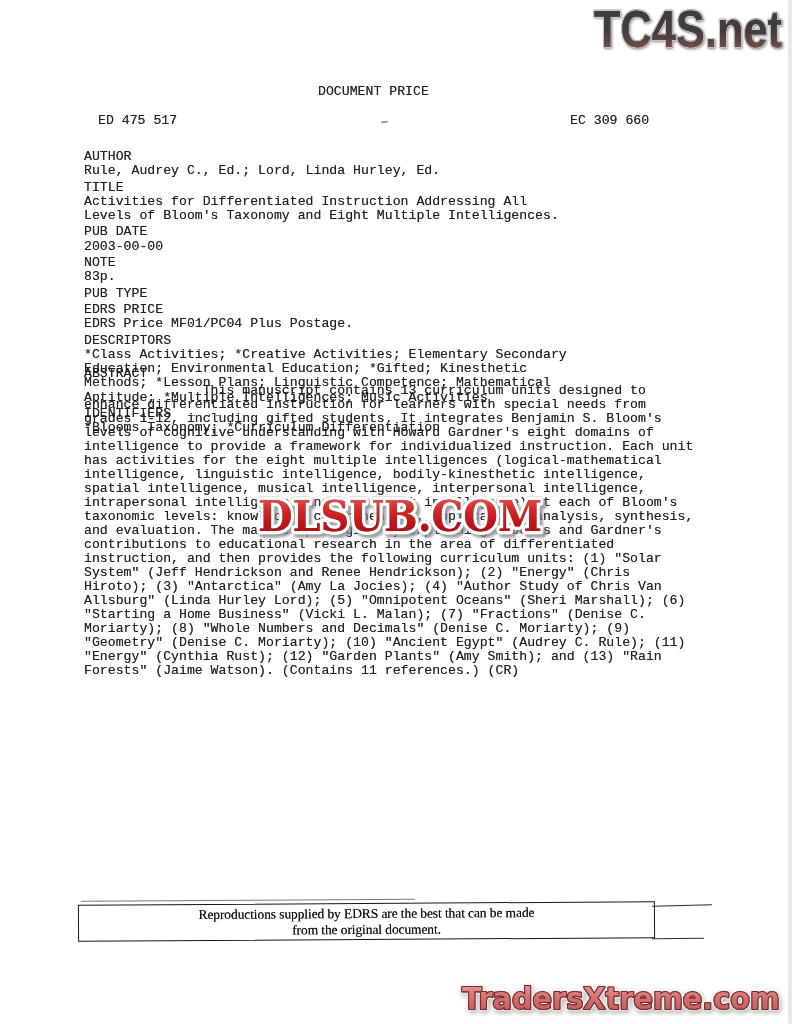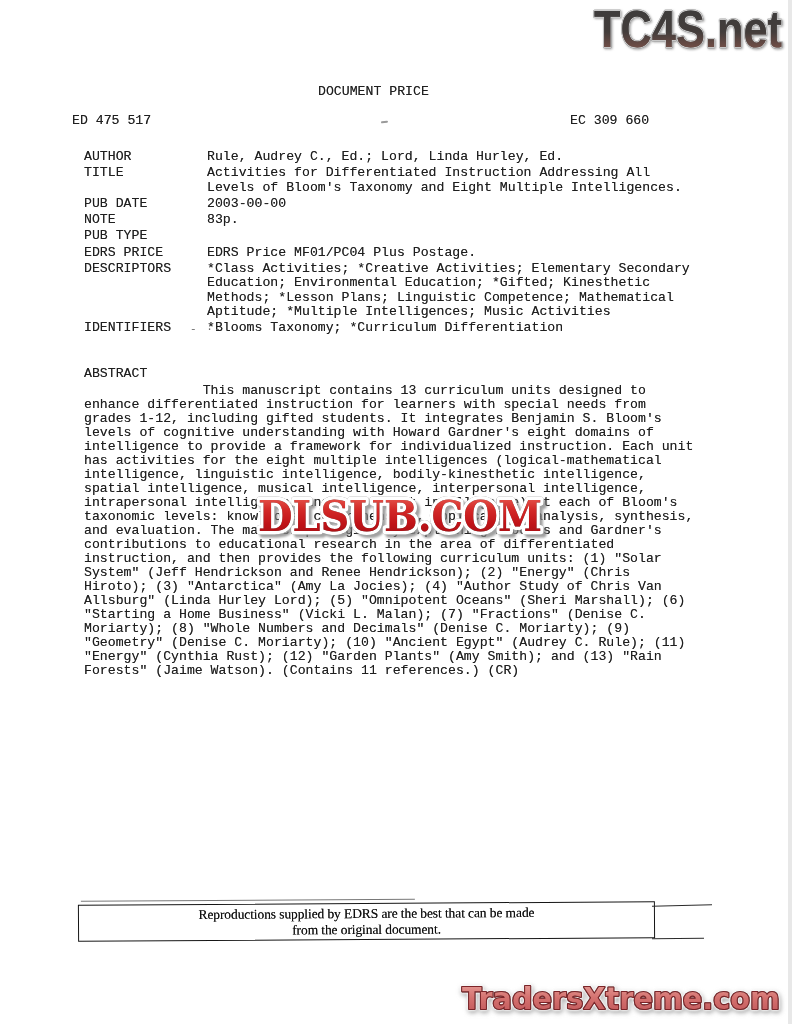--- a/index.html
+++ b/index.html
@@ -4,24 +4,24 @@
 <style>
   html,body{margin:0;padding:0;background:#e8e8e8;}
   #page{
     position:relative;width:788px;height:1024px;background:#ffffff;
     font-family:"Liberation Mono",monospace;color:#1f1f1f;overflow:hidden;
     text-shadow:0 0 .35px rgba(0,0,0,.55);
   }
   .mono{font-size:13.2px;line-height:14.1px;}
   #doc-heading{position:absolute;left:318px;top:85px;white-space:pre;}
   #ed-line{position:absolute;left:0;top:114px;width:792px;height:14px;}
-  #ed-number{position:absolute;left:72px;white-space:pre;}
+  #ed-number{position:absolute;left:98px;white-space:pre;}
   #ec-number{position:absolute;left:570px;white-space:pre;}
   #fields{position:absolute;left:84px;top:150px;width:630px;}
-  .field-row{display:flex;margin-bottom:2px;line-height:14.3px;position:relative;}
+  .field-row{display:flex;margin-bottom:2px;line-height:14.3px;position:relative;flex-direction:column;}
   .field-label{width:123px;flex:none;white-space:pre;}
   .field-value{margin:0;font:inherit;white-space:pre;}
   #identifiers-artifact{
     position:absolute;left:106px;top:1px;color:#6a6a6a;font-size:11px;
     letter-spacing:1.5px;text-shadow:none;
   }
   #abstract-label{position:absolute;left:84px;top:367px;white-space:pre;}
   #abstract-text{position:absolute;left:84px;top:384px;margin:0;font:inherit;
     font-size:13.2px;line-height:14px;white-space:pre;}
   .scan-dot{position:absolute;left:381px;top:121px;width:7px;height:2px;

